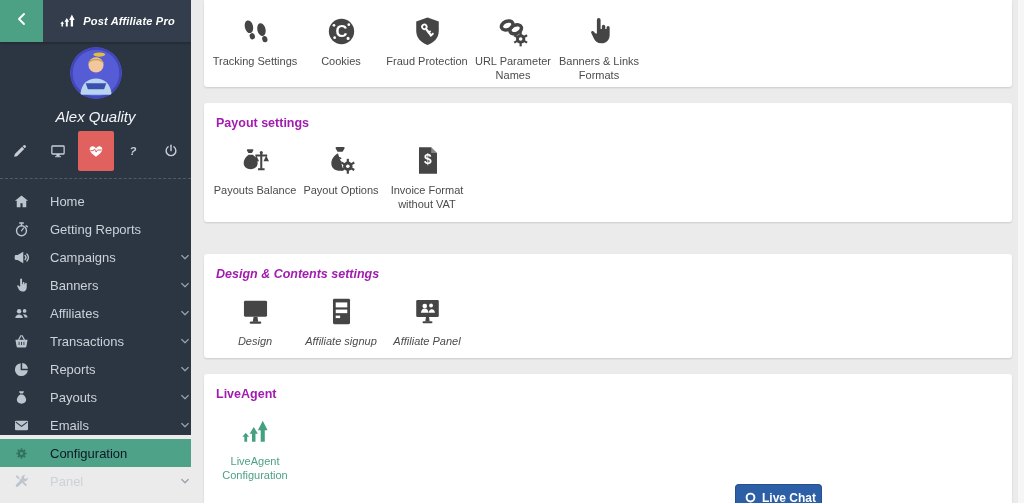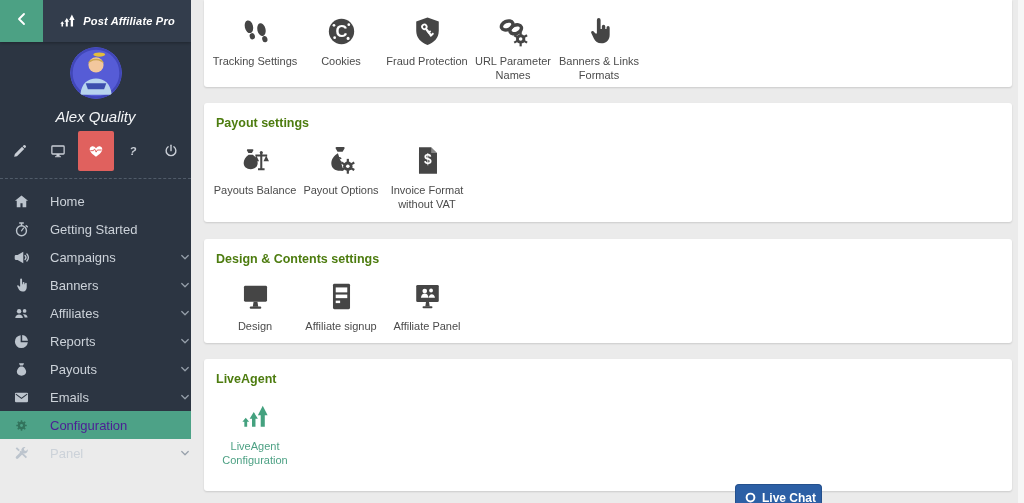--- a/index.html
+++ b/index.html
@@ -23,33 +23,33 @@
   .pa-btn { width:36px; height:40px; display:flex; align-items:center; justify-content:center; color:#c9ced6; cursor:pointer; border-radius:2px; }
   .pa-btn svg { width:16px; height:16px; }
   .pa-btn.active { background:#e0615e; color:#fff; }
   .divider { border-top:1px dashed #505b69; margin-top:7px; }
 
   .nav { margin-top:8px; }
   .nav-item { height:28px; display:flex; align-items:center; padding:0 0 0 13px; font-size:13px; color:#ccd2d9; cursor:pointer; --hole:#2c3542; }
   .nav-item .ico { width:17px; height:17px; margin-right:20px; color:#bcc4cd; flex:none; }
   .nav-item .nav-label { flex:1; }
   .nav-item .chev { width:12px; height:12px; color:#97a0ab; flex:none; }
-  .nav-item.active { background:#4da287; color:#4c1d95; --hole:#4da287; }
+  .nav-item.active { background:#4da287; color:#0f172a; --hole:#4da287; }
   .nav-item.active .ico { color:#33745d; }
 
   
   .main { flex:1; position:relative; background:#ebebeb; padding-left:13px; }
   .cards { width:808px; }
   .card { background:#fff; border-radius:3px; box-shadow:0 1px 2px rgba(0,0,0,.14); padding:0 10px 0 8px; overflow:hidden; }
-  .card-title { font-size:12.5px; font-weight:bold; color:#4d7c0f; padding:13px 0 0 4px; }
+  .card-title { font-size:12.5px; font-weight:bold; color:#a21caf; padding:13px 0 0 4px; }
   .card-row { display:flex; align-items:flex-start; margin-top:12px; }
   .cards .card:nth-child(1) { height:87px; border-radius:0 0 3px 3px; }
   .cards .card:nth-child(1) .card-row { margin-top:13px; }
   .cards .card:nth-child(2) { height:119px; margin-top:16px; }
-  .cards .card:nth-child(3) { height:104px; margin-top:17px; }
+  .cards .card:nth-child(3) { height:104px; margin-top:32px;font-style:italic; }
   .cards .card:nth-child(4) { height:132px; margin-top:16px; }
 
   .item { width:86px; display:flex; flex-direction:column; align-items:center; cursor:pointer; }
   .item .ico { width:34px; height:35px; display:flex; align-items:flex-end; justify-content:center; color:#454545; }
   .item .ico svg { width:33px; height:33px; }
   .item .lbl { width:100px; margin:6px -7px 0; font-size:11px; line-height:14px; text-align:center; color:#4b4b4b; }
   .item.accent .ico { color:#44a17f; }
   .item.accent .ico svg { width:30px; height:30px; }
   .item.accent .lbl { color:#4da184; }
 
@@ -148,21 +148,21 @@
             </svg></span>
     <span class="nav-label">Home</span>
     <span class="chev" style="visibility: hidden;"></span>
   </div>
         <div class="nav-item">
     <span class="ico"><svg viewBox="0 0 24 24" width="100%" height="100%" fill="currentColor">
               <circle cx="12" cy="13.8" r="7" fill="none" stroke="currentColor" stroke-width="2"></circle>
               <path d="M12 13.8l2.8-3.6" fill="none" stroke="currentColor" stroke-width="1.7" stroke-linecap="round"></path>
               <path d="M9.5 2.8h5M12 2.8v3.4M18.6 6.6l1.6 1.6" fill="none" stroke="currentColor" stroke-width="2.1" stroke-linecap="round"></path>
             </svg></span>
-    <span class="nav-label">Getting Started</span>
+    <span class="nav-label">Getting Reports</span>
     <span class="chev" style="visibility: hidden;"></span>
   </div>
         <div class="nav-item">
     <span class="ico"><svg viewBox="0 0 24 24" width="100%" height="100%" fill="currentColor">
               <path d="M14.5 3.8v16.4l-8-4.7H4a1.6 1.6 0 0 1-1.6-1.6v-3.8A1.6 1.6 0 0 1 4 8.5h2.5z"></path>
               <path d="M17 9.2a4.2 4.2 0 0 1 0 5.8" fill="none" stroke="currentColor" stroke-width="1.9" stroke-linecap="round"></path>
               <path d="M19.6 7.1a7.5 7.5 0 0 1 0 9.8" fill="none" stroke="currentColor" stroke-width="1.9" stroke-linecap="round"></path>
             </svg></span>
     <span class="nav-label">Campaigns</span>
     <span class="chev"><svg viewBox="0 0 24 24" width="100%" height="100%" fill="currentColor">
@@ -179,20 +179,31 @@
             </svg></span>
   </div>
         <div class="nav-item">
     <span class="ico"><svg viewBox="0 0 24 24" width="100%" height="100%" fill="currentColor">
               <circle cx="8.6" cy="8.8" r="3.1"></circle>
               <path d="M3.2 18.4c.2-3.1 2.4-5 5.4-5s5.2 1.9 5.4 5z"></path>
               <circle cx="16.4" cy="8.3" r="2.6"></circle>
               <path d="M15.3 13.1c2.9 0 5.1 1.7 5.4 4.6h-4.2a6.6 6.6 0 0 0-2.4-4.3z"></path>
             </svg></span>
     <span class="nav-label">Affiliates</span>
+    <span class="chev"><svg viewBox="0 0 24 24" width="100%" height="100%" fill="currentColor">
+              <path d="M5.5 9 12 15.5 18.5 9" fill="none" stroke="currentColor" stroke-width="2.4" stroke-linecap="round" stroke-linejoin="round"></path>
+            </svg></span>
+  </div>
+        <div class="nav-item">
+    <span class="ico"><svg viewBox="0 0 24 24" width="100%" height="100%" fill="currentColor">
+              <path d="M3.4 9.6h17.2l-1.7 9.3a1.8 1.8 0 0 1-1.8 1.5H6.9a1.8 1.8 0 0 1-1.8-1.5z"></path>
+              <path d="M8.1 9.2l3-5.4M15.9 9.2l-3-5.4" fill="none" stroke="currentColor" stroke-width="1.8" stroke-linecap="round"></path>
+              <path d="M8.6 12.5v4.5M12 12.5v4.5M15.4 12.5v4.5" fill="none" stroke="var(--hole,#2c3542)" stroke-width="1.3"></path>
+            </svg></span>
+    <span class="nav-label">Transactions</span>
     <span class="chev"><svg viewBox="0 0 24 24" width="100%" height="100%" fill="currentColor">
               <path d="M5.5 9 12 15.5 18.5 9" fill="none" stroke="currentColor" stroke-width="2.4" stroke-linecap="round" stroke-linejoin="round"></path>
             </svg></span>
   </div>
         <div class="nav-item">
     <span class="ico"><svg viewBox="0 0 24 24" width="100%" height="100%" fill="currentColor">
               <path d="M10.8 3A9.2 9.2 0 1 0 21 13.2H10.8z"></path>
               <path d="M13 2.8c4.4.5 7.7 3.8 8.2 8.2H13z"></path>
             </svg></span>
     <span class="nav-label">Reports</span>

